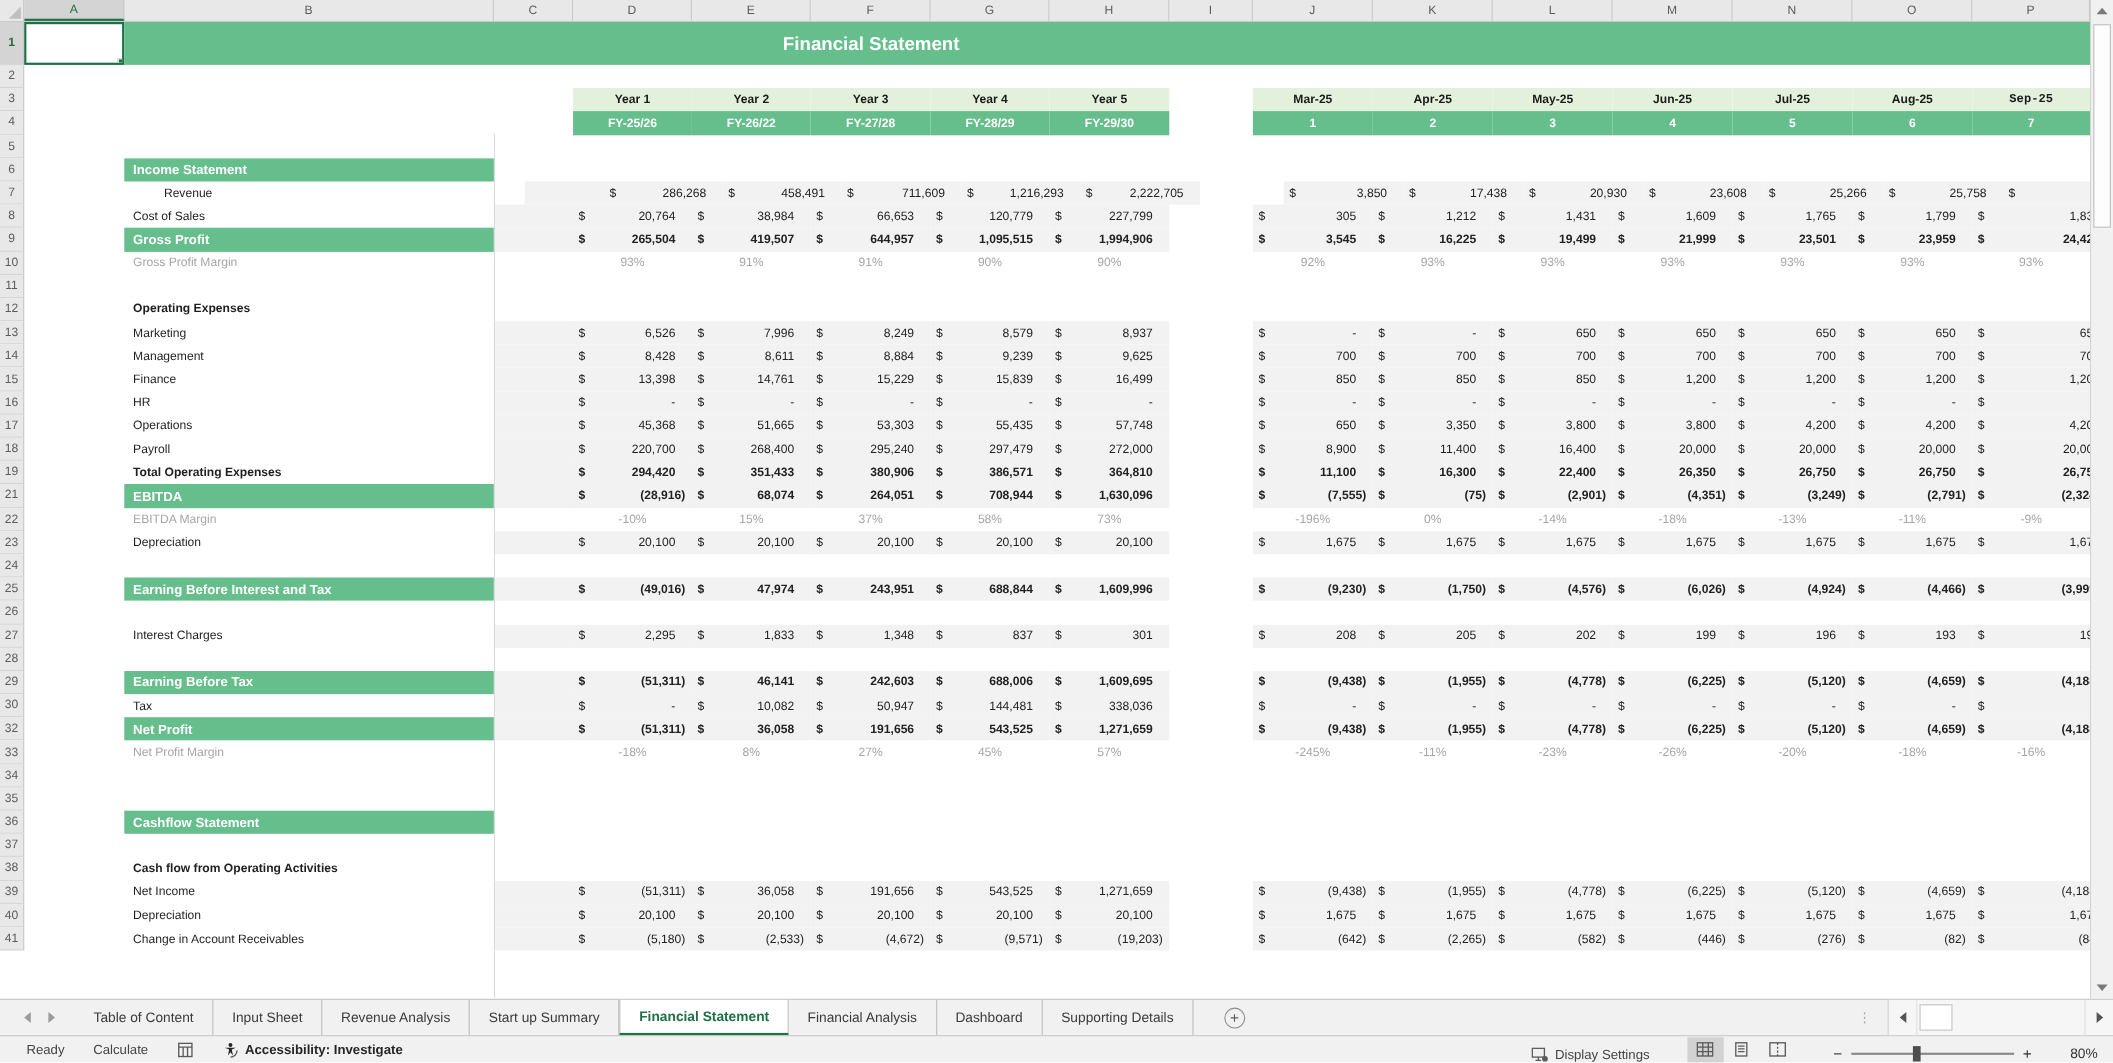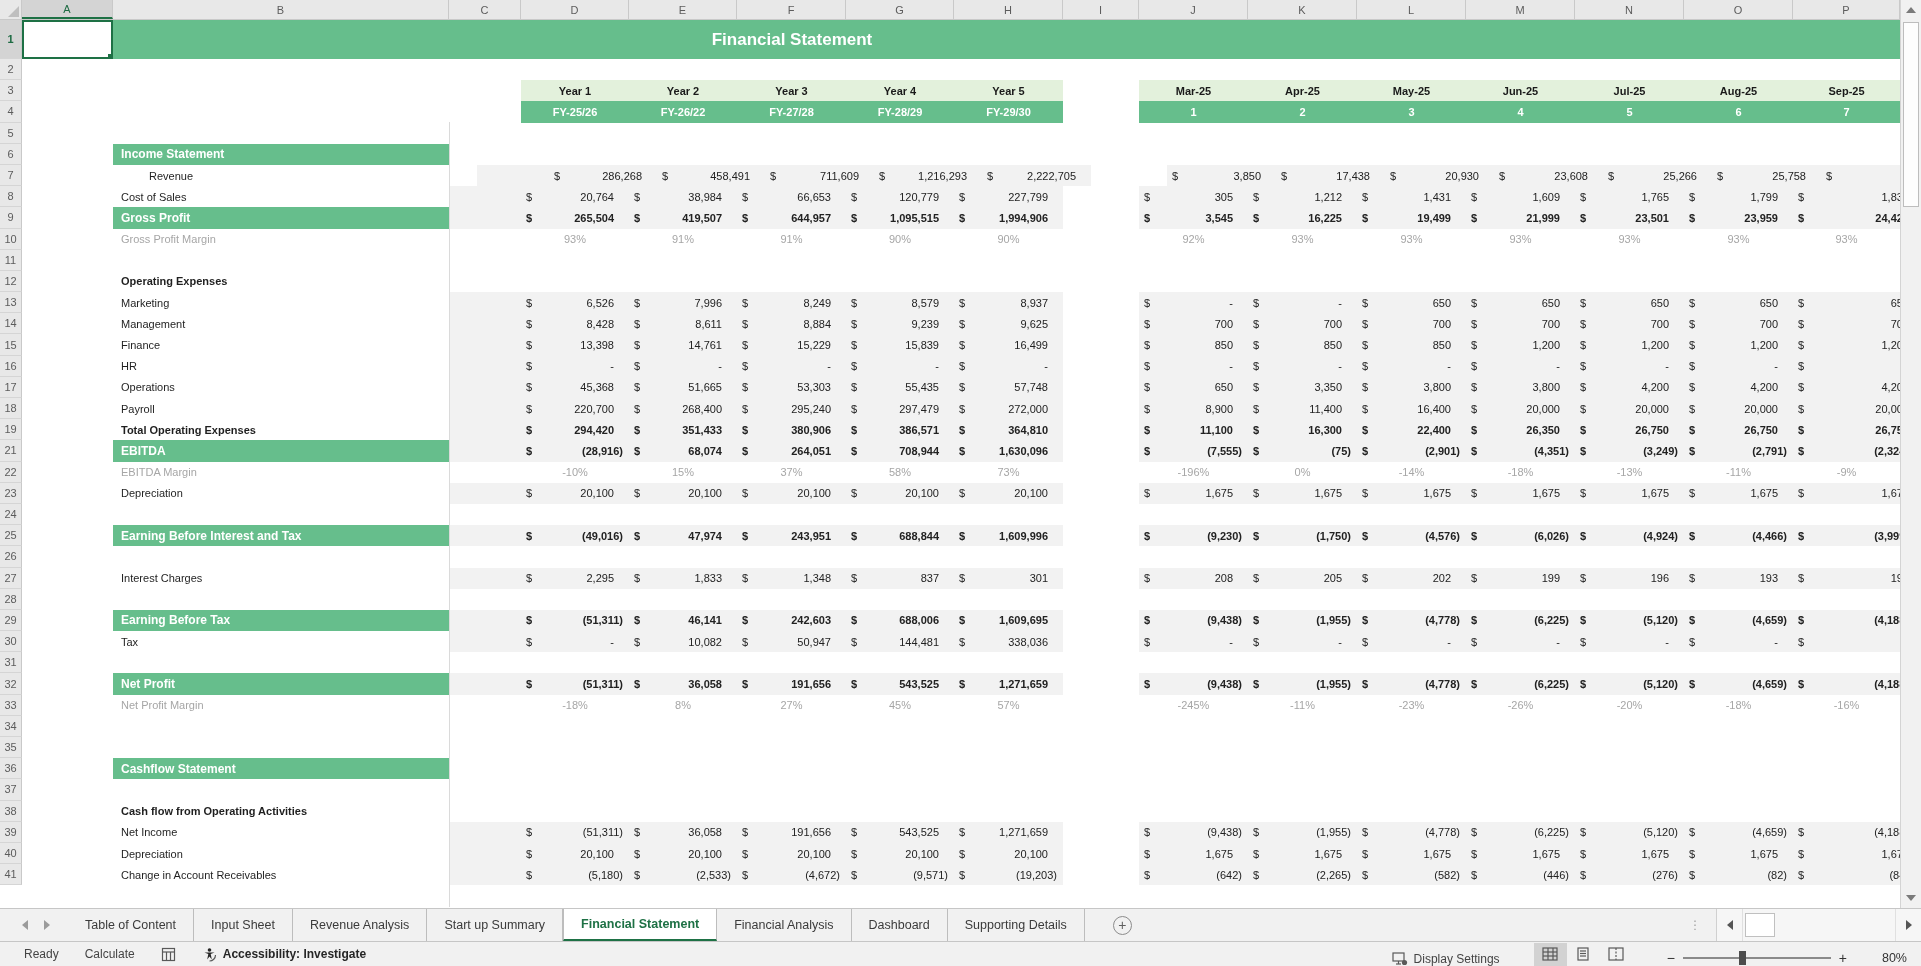--- a/index.html
+++ b/index.html
@@ -154,21 +154,21 @@
             <div class="cell yh" style="flex: 0 0 109px; width: 109px;">Year 3</div>
             <div class="cell yh" style="flex: 0 0 108px; width: 108px;">Year 4</div>
             <div class="cell yh" style="flex: 0 0 109px; width: 109px;">Year 5</div>
             <div class="cell" style="flex: 0 0 76px; width: 76px;"></div>
             <div class="cell yh" style="flex: 0 0 109px; width: 109px;">Mar-25</div>
             <div class="cell yh" style="flex: 0 0 109px; width: 109px;">Apr-25</div>
             <div class="cell yh" style="flex: 0 0 109px; width: 109px; text-align: center;">May-25</div>
             <div class="cell yh" style="flex: 0 0 109px; width: 109px;">Jun-25</div>
             <div class="cell yh" style="flex: 0 0 109px; width: 109px;">Jul-25</div>
             <div class="cell yh" style="flex: 0 0 109px; width: 109px;">Aug-25</div>
-            <div class="cell yh" style="flex: 0 0 107px; width: 107px;">Sep-25</div>
+            <div class="cell yh" style="flex: 0 0 107px; width: 107px; font-family: Liberation Mono, monospace;">Sep-25</div>
           </div>
           <div class="row">
             <div class="gut">4</div>
             <div class="cell" style="flex: 0 0 499px; width: 499px;"></div>
             <div class="cell fy" style="flex: 0 0 108px; width: 108px;">FY-25/26</div>
             <div class="cell fy" style="flex: 0 0 108px; width: 108px;">FY-26/22</div>
             <div class="cell fy" style="flex: 0 0 109px; width: 109px;">FY-27/28</div>
             <div class="cell fy" style="flex: 0 0 108px; width: 108px;">FY-28/29</div>
             <div class="cell fy" style="flex: 0 0 109px; width: 109px;">FY-29/30</div>
             <div class="cell" style="flex: 0 0 76px; width: 76px;"></div>
@@ -1120,24 +1120,20 @@
               <div class="cur">$</div>
               <div class="num">-</div>
             </div>
             <div class="cell money gbg" style="flex: 0 0 109px; width: 109px;">
               <div class="cur">$</div>
               <div class="num">-</div>
             </div>
             <div class="cell money clip gbg" style="flex: 0 0 107px; width: 107px;">
               <div class="cur">$</div>
             </div>
-          </div>
-          <div class="row">
-            <div class="gut">31</div>
-            <div class="cell filler"></div>
           </div>
           <div class="row">
             <div class="gut">32</div>
             <div class="cell" style="flex: 0 0 91px; width: 91px;"></div>
             <div class="cell greenbar" style="flex: 0 0 336px; width: 336px;">Net Profit</div>
             <div class="cell gbg" style="flex: 0 0 72px; width: 72px;"></div>
             <div class="cell money b gbg" style="flex: 0 0 108px; width: 108px;">
               <div class="cur">$</div>
               <div class="num neg">(51,311)</div>
             </div>

